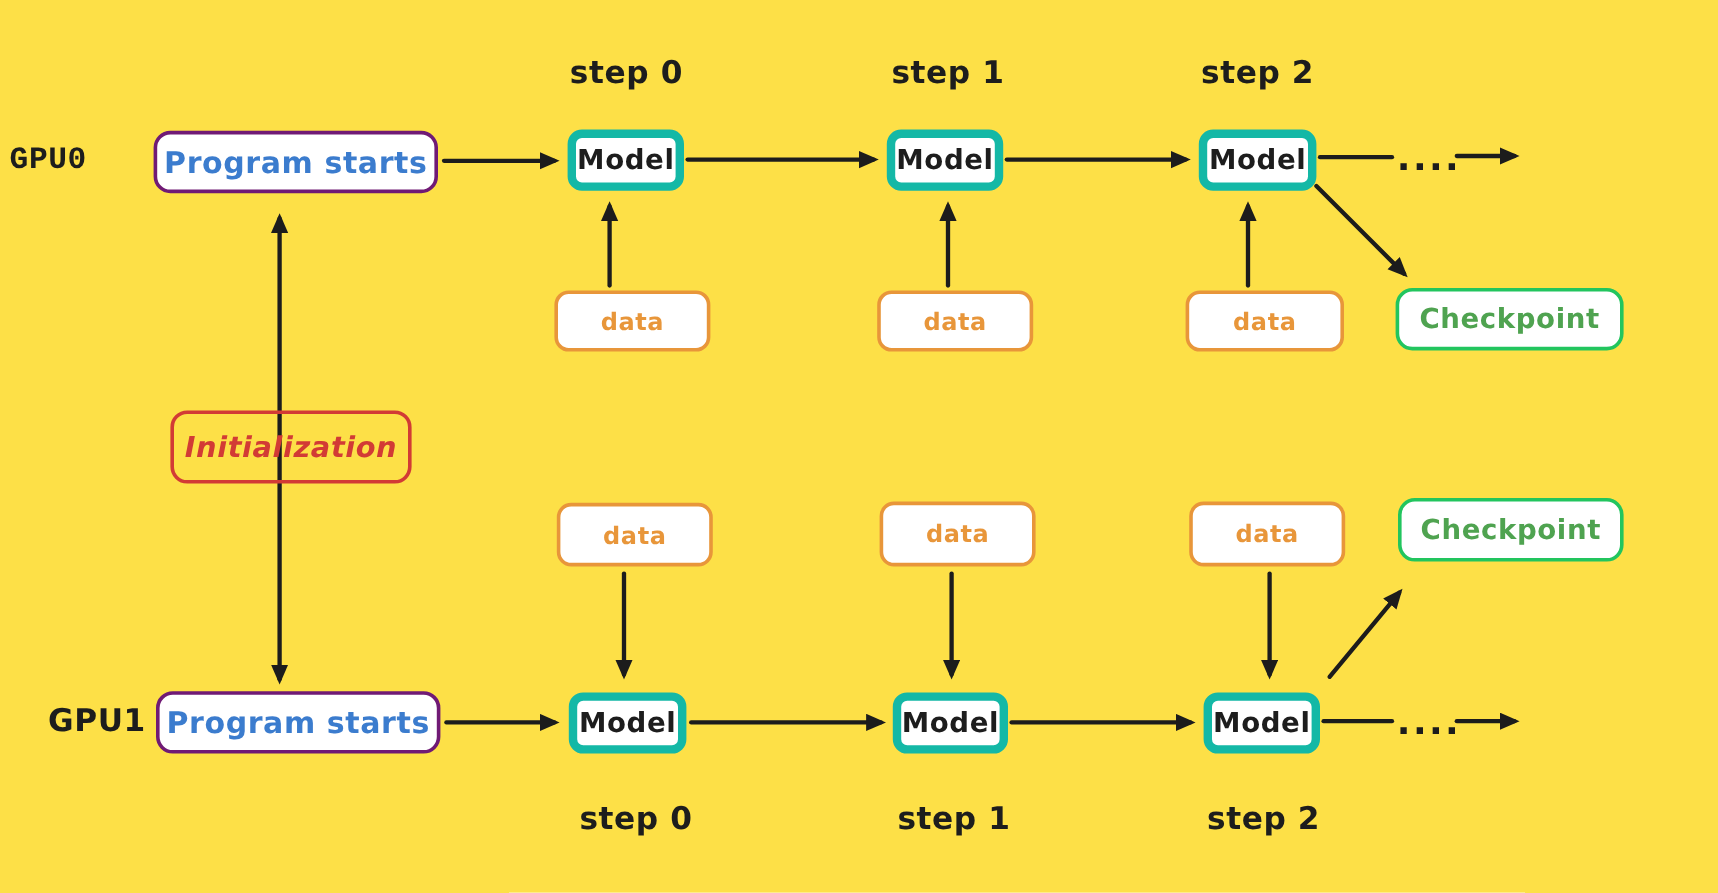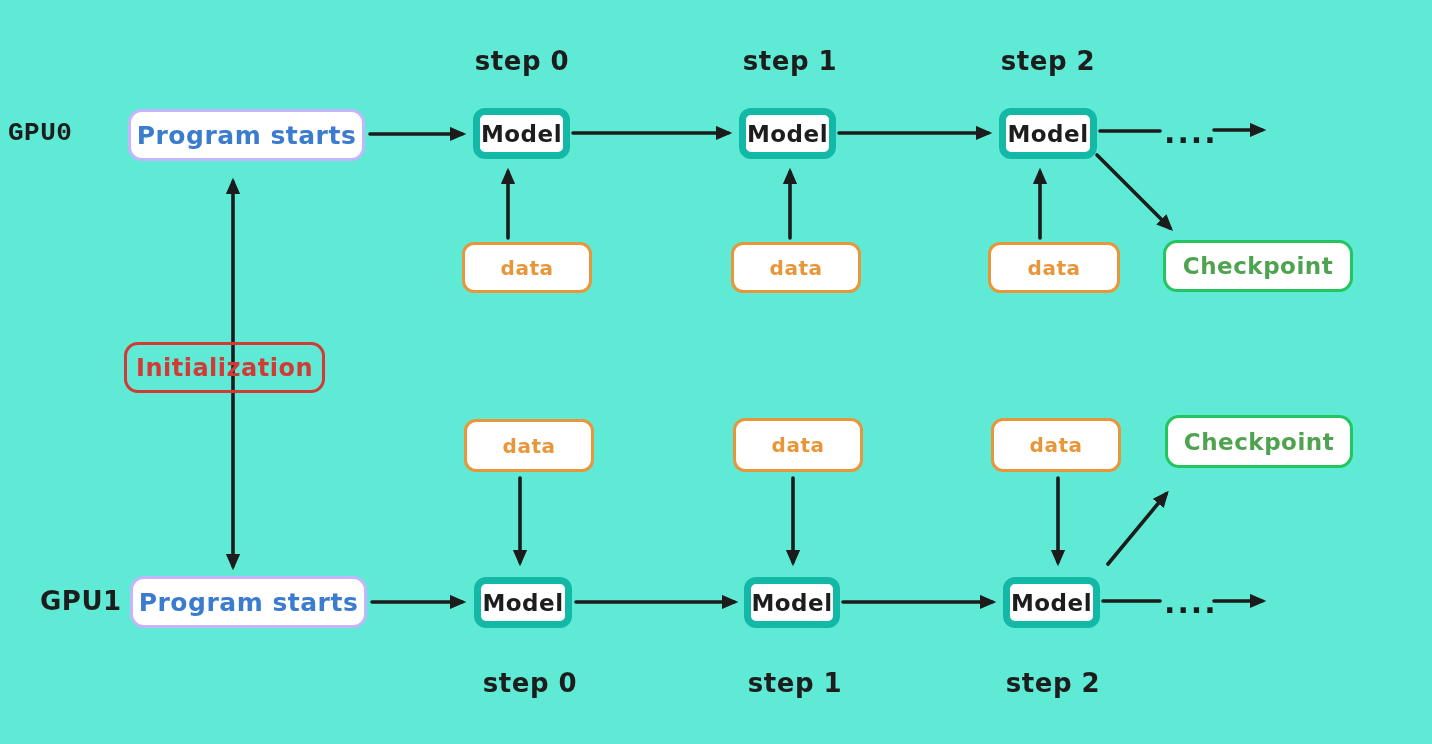--- a/index.html
+++ b/index.html
@@ -1,33 +1,33 @@
 <!DOCTYPE html>
 <html><head>
 <meta charset="utf-8">
 <style>
   html,body{margin:0;padding:0;background:#ffffff;}
   #canvas{
     position:relative;
     width:1432px;height:744px;
-    background:#5eead4;
+    background:#fde047;
     font-family:"DejaVu Sans","Liberation Sans",sans-serif;
     overflow:hidden;
   }
   .box{
     position:absolute;
     display:flex;align-items:center;justify-content:center;
     background:#ffffff;
     border-radius:14px;
     font-weight:600;
     letter-spacing:0.5px;
     box-sizing:border-box;
     white-space:nowrap;
   }
-  .box.blue  {border:3px solid #c4b5fd;color:#3b7cce;font-size:25px;}
+  .box.blue  {border:3px solid #701a75;color:#3b7cce;font-size:25px;}
   .box.black {border:7px solid #14b8a6;color:#1d1d1d;font-size:23px;border-radius:12px;}
   .box.orange{border:3px solid #e8963a;color:#e8963a;font-size:20px;border-radius:12px;}
   .box.green {border:3px solid #22c55e;color:#4fa350;font-size:23px;}
   .box.red   {border:3px solid #d23b35;color:#d23b35;font-size:24px;background:transparent;}
   .lbl{
     position:absolute;
     color:#1d1d1d;
     font-weight:600;
     font-size:26px;
     letter-spacing:0.5px;
@@ -91,21 +91,21 @@
   <div class="box black" style="left:739px;top:108px;width:97px;height:51px;">Model</div>
   <div class="box black" style="left:999px;top:108px;width:98px;height:51px;">Model</div>
   <div class="dots" style="left:1164px;top:118px;">....</div>
 
   <div class="box orange" style="left:462px;top:242px;width:130px;height:51px;">data</div>
   <div class="box orange" style="left:731px;top:242px;width:130px;height:51px;">data</div>
   <div class="box orange" style="left:988px;top:242px;width:132px;height:51px;">data</div>
 
   <div class="box green" style="left:1163px;top:240px;width:190px;height:52px;">Checkpoint</div>
 
-  <div class="box red" style="left:124px;top:342px;width:201px;height:51px;">Initialization</div>
+  <div class="box red" style="left:142px;top:342px;width:201px;height:61px;font-style:italic;">Initialization</div>
 
   <div class="box orange" style="left:464px;top:419px;width:130px;height:53px;">data</div>
   <div class="box orange" style="left:733px;top:418px;width:130px;height:54px;">data</div>
   <div class="box orange" style="left:991px;top:418px;width:130px;height:54px;">data</div>
   <div class="box green" style="left:1165px;top:415px;width:188px;height:53px;">Checkpoint</div>
 
   <div class="lbl" style="left:40px;top:586px;">GPU1</div>
   <div class="box blue" style="left:130px;top:576px;width:237px;height:52px;">Program starts</div>
   <div class="box black" style="left:474px;top:577px;width:98px;height:51px;">Model</div>
   <div class="box black" style="left:744px;top:577px;width:96px;height:51px;">Model</div>

